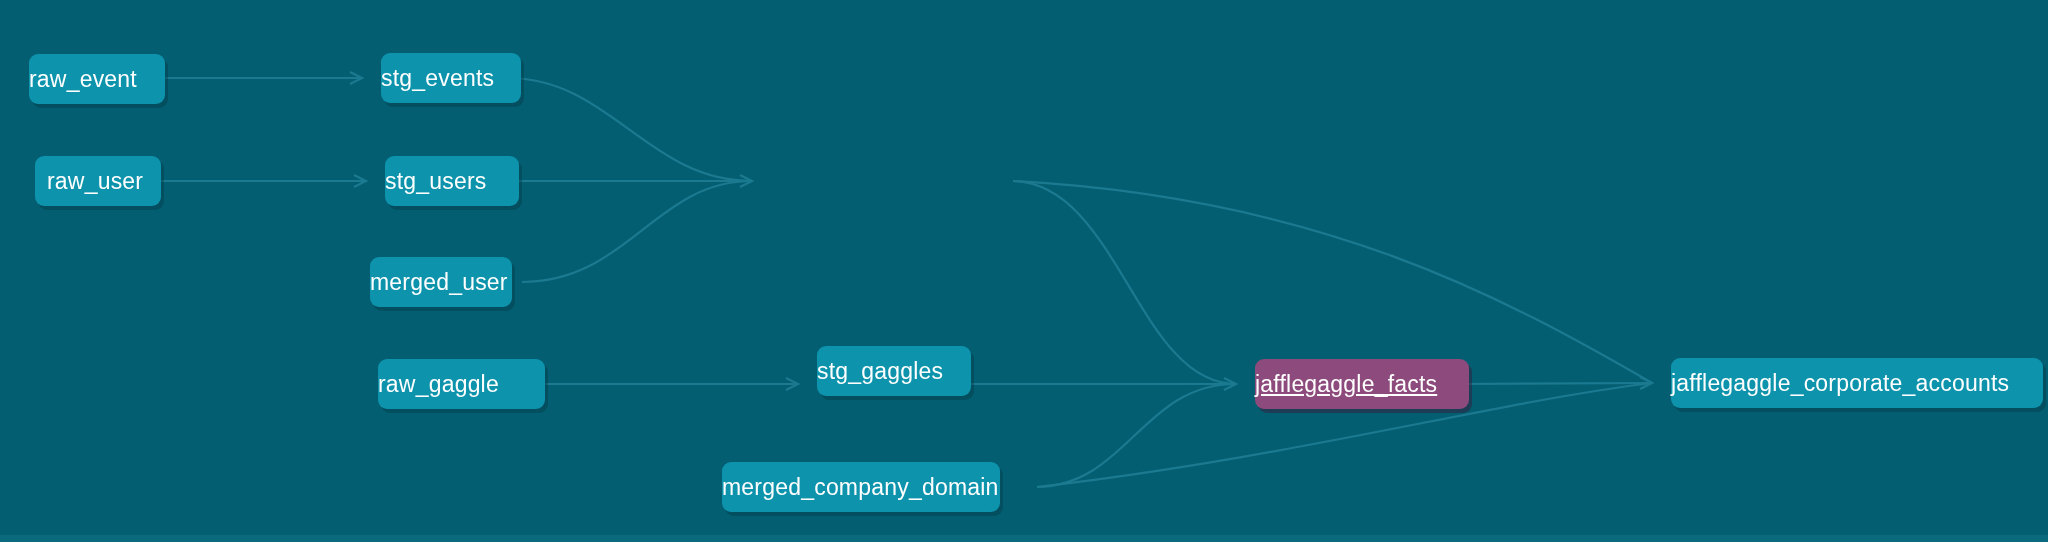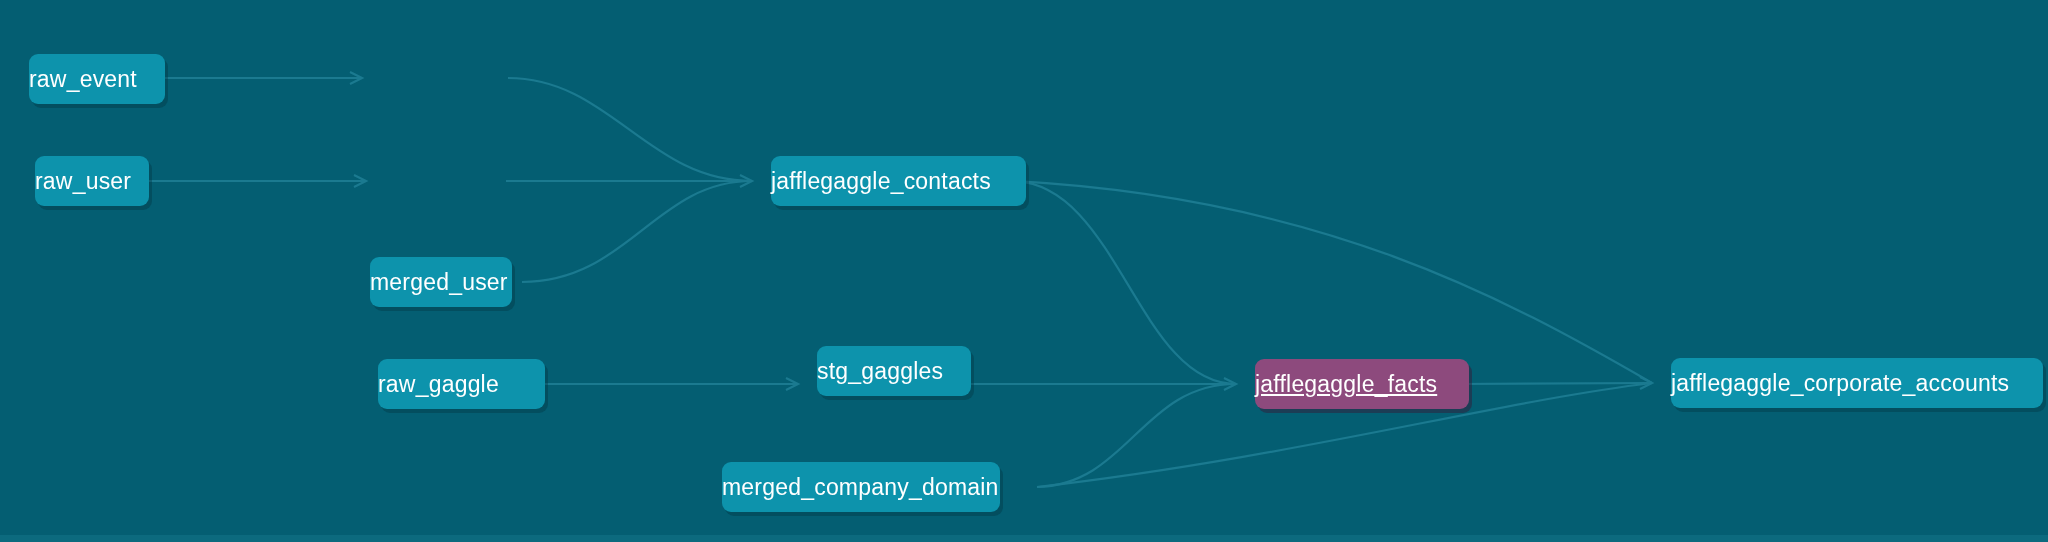--- a/index.html
+++ b/index.html
@@ -42,21 +42,21 @@
     cursor: pointer;
     user-select: none;
     margin-left: 13px;
   }
   .node.purple {
     background: #8d4a7d;
     box-shadow: 3px 4px 0 rgba(58, 23, 50, 0.45);
   }
   .n-raw_event   { left: 16px;   top: 54px;  width: 136px; }
   .n-stg_events  { left: 368px;  top: 53px;  width: 140px; }
-  .n-raw_user    { left: 22px;   top: 156px; width: 114px; }
+  .n-raw_user    { left: 22px;   top: 156px; width: 114px; padding-left: 12px; }
   .n-stg_users   { left: 372px;  top: 156px; width: 134px; }
   .n-merged_user { left: 357px;  top: 257px; width: 142px; }
   .n-jafflegaggle_contacts { left: 758px; top: 156px; width: 255px; }
   .n-raw_gaggle  { left: 365px;  top: 359px; width: 167px; }
   .n-stg_gaggles { left: 804px;  top: 346px; width: 154px; }
   .n-jafflegaggle_facts { left: 1242px; top: 359px; width: 214px; text-decoration: underline; }
   .n-jafflegaggle_corporate_accounts { left: 1658px; top: 358px; width: 372px; }
   .n-merged_company_domain { left: 709px; top: 462px; width: 278px; }
   .bottom-strip {
     position: absolute;
@@ -91,23 +91,24 @@
     <path d="M958,384 L1236,384" marker-end="url(#arrow)"></path>
     <path d="M1013,181 C1118,183 1138,384 1236,384"></path>
     <path d="M1037,487 C1128,485 1142,384 1236,384"></path>
 
     <path d="M1456,384 L1652,383" marker-end="url(#arrow)"></path>
     <path d="M1013,181 C1320,197 1505,298 1652,383"></path>
     <path d="M1037,487 C1290,458 1495,402 1652,383"></path>
   </svg>
 
   <div class="node n-raw_event">raw_event</div>
+  <div class="node n-stg_events">stg_events</div>
   <div class="node n-raw_user">raw_user</div>
+  <div class="node n-stg_users">stg_users</div>
   <div class="node n-merged_user">merged_user</div>
-  <div class="node n-jafflegaggle_contacts">jafflegaggle_contacts</div>
   <div class="node n-raw_gaggle">raw_gaggle</div>
   <div class="node n-stg_gaggles">stg_gaggles</div>
   <div class="node purple n-jafflegaggle_facts">jafflegaggle_facts</div>
   <div class="node n-jafflegaggle_corporate_accounts">jafflegaggle_corporate_accounts</div>
   <div class="node n-merged_company_domain">merged_company_domain</div>
 
   <div class="bottom-strip"></div>
 </div>
 
 </body></html>

